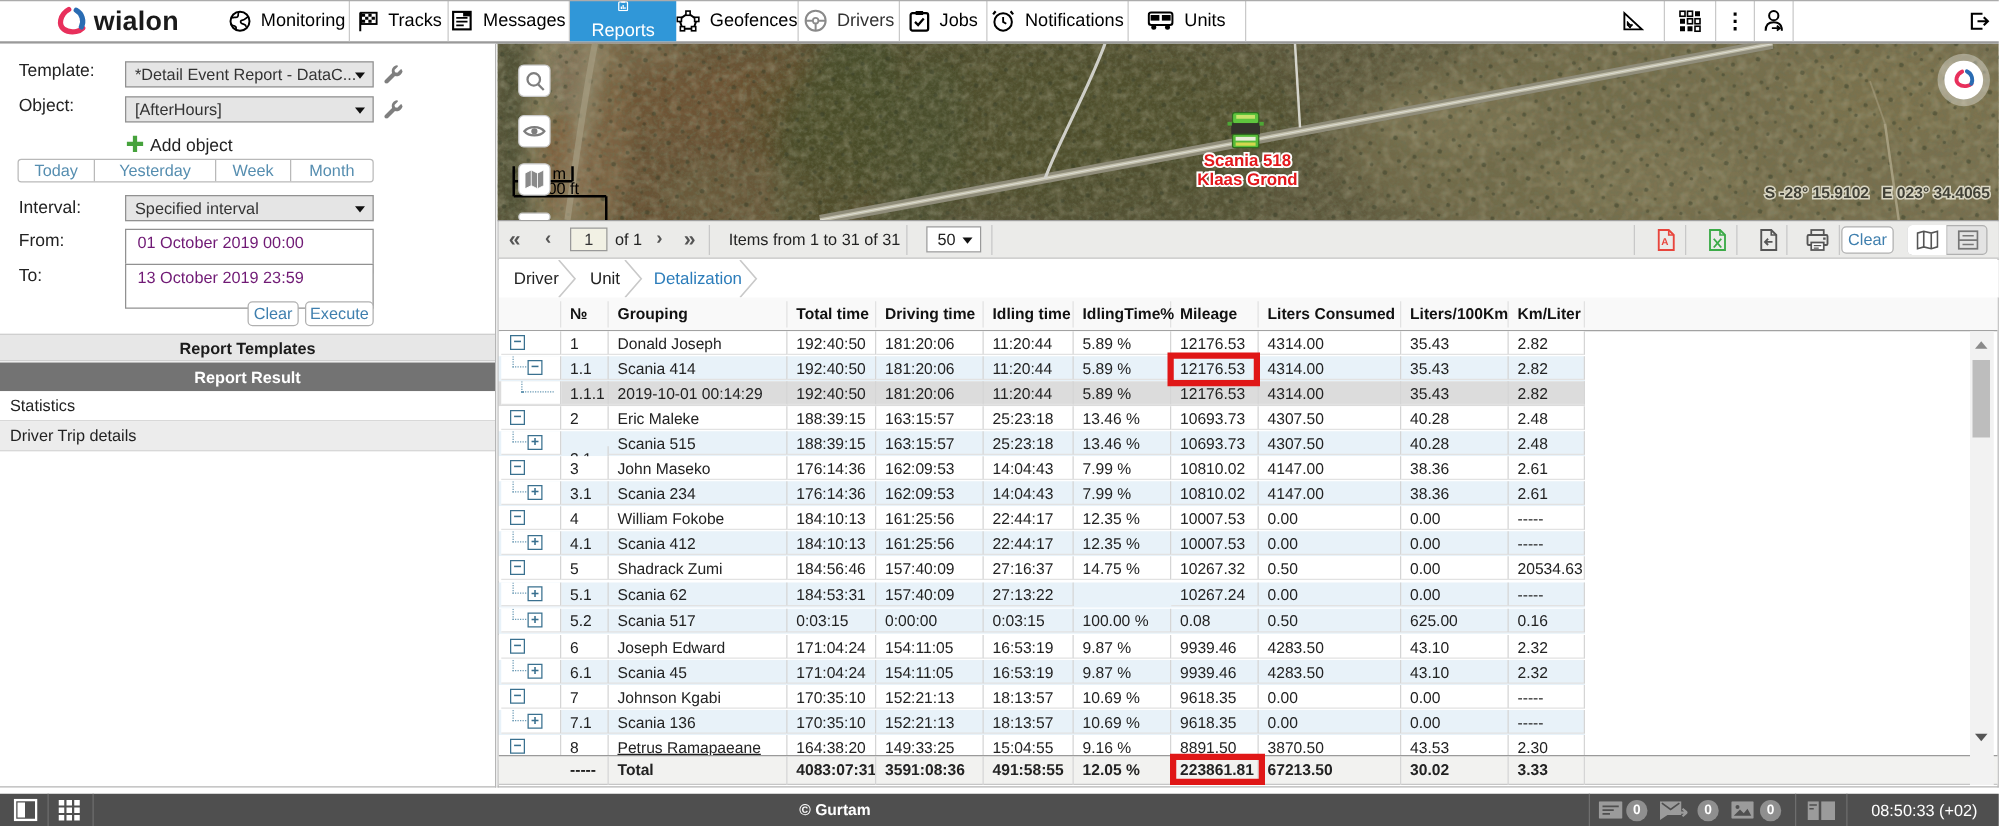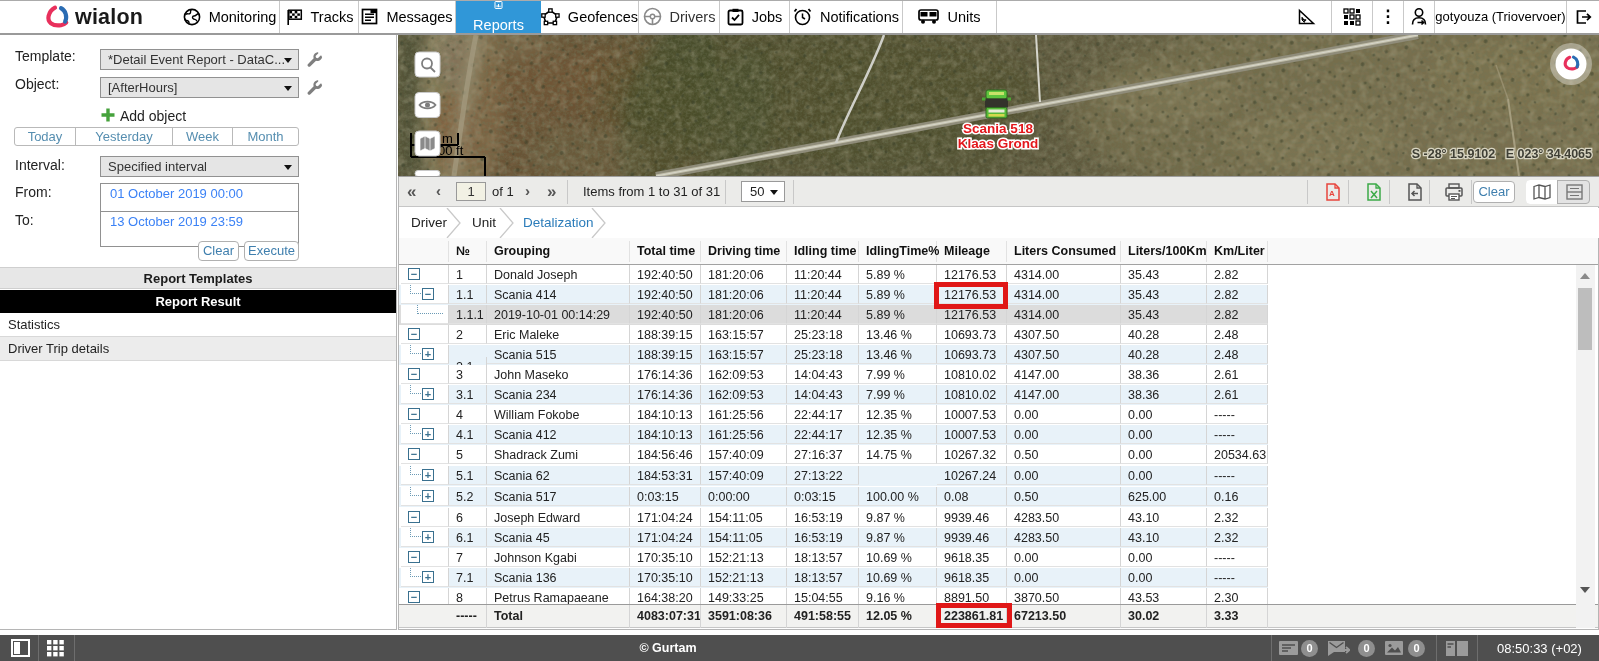--- a/index.html
+++ b/index.html
@@ -4,21 +4,21 @@
 <style>
 * { margin:0; padding:0; box-sizing:border-box; }
 html,body { width:1599px; height:661px; overflow:hidden; font-family:"Liberation Sans", sans-serif; background:#fff; }
 #nav { position:absolute; left:0; top:0; width:1599px; height:35px; background:#fff; border-bottom:2px solid #9a9a9a; }
 .navitem { position:absolute; top:0; height:33px; border-right:1px solid #c9c9c9; display:flex; align-items:center; justify-content:center; font-size:14.5px; color:#000; gap:8px; }
 .navitem.active { background:#3097d8; color:#fff; }
 #leftpanel { position:absolute; left:0; top:35px; width:397px; height:595px; background:#fff; border-right:1px solid #b5b5b5; border-bottom:1px solid #b5b5b5; }
 .lbl { position:absolute; font-size:14px; color:#222; }
 .sel { position:absolute; left:100px; width:199px; height:21px; border:1px solid #919191; background:#e5e5e5; font-size:13px; color:#333; line-height:19px; padding-left:7px; }
 .sel .arr { position:absolute; right:6px; top:8px; width:0; height:0; border-left:4.5px solid transparent; border-right:4.5px solid transparent; border-top:5px solid #111; }
-.inp { position:absolute; left:100px; width:199px; height:36px; border:1px solid #919191; background:#fff; font-size:13px; color:#3b82f6; line-height:19px; padding-left:9px; }
+.inp { position:absolute; left:100px; width:199px; height:36px; border:1px solid #919191; background:#fff; font-size:13px; color:#701a75; line-height:19px; padding-left:9px; }
 #daybar { position:absolute; left:14px; top:92px; width:285px; height:19px; display:flex; border:1px solid #b9b9b9; border-radius:3px; }
 #daybar div { flex:none; text-align:center; font-size:13px; color:#568eb0; line-height:17px; border-right:1px solid #b9b9b9; }
 #daybar div:last-child { border-right:none; }
 .btn { position:absolute; height:20px; border:1px solid #b0b0b0; border-radius:4px; background:#fff; color:#3f7fae; font-size:13px; text-align:center; line-height:18px; }
 .secbar { position:absolute; left:0; width:396px; height:22px; text-align:center; font-size:13px; font-weight:bold; line-height:22px; }
 .navrow { position:absolute; left:0; width:396px; height:24px; font-size:13px; color:#222; line-height:23px; padding-left:8px; border-bottom:1px solid #d8d8d8; }
 #map { position:absolute; left:398px; top:35px; width:1201px; height:141px; }
 #report { position:absolute; left:398px; top:176px; width:1201px; height:454px; border-left:1px solid #b5b5b5; border-right:1px solid #b5b5b5; background:#fff; border-bottom:1px solid #b5b5b5; }
 #pagebar { position:absolute; left:0; top:1px; width:1200px; height:30px; background:#ebebe9; border-bottom:1px solid #c6c6c6; }
 #tabs { position:absolute; left:0; top:32px; width:1200px; height:30px; background:#fff; }
@@ -156,21 +156,20 @@
     </svg>
   </div>
   <div class="navitem" style="left:1373px;width:31px;font-weight:bold;font-size:17px;">⋮</div>
   <div class="navitem" style="left:1404px;width:31px;">
     <svg width="18" height="19" viewBox="0 0 18 19">
         <circle cx="9" cy="5.5" r="3.7" fill="none" stroke="#000" stroke-width="1.6"></circle>
         <path d="M2.5 17.5 C2.5 12.5 5 10.8 9 10.8 C13 10.8 15.5 12.5 15.5 17.5" fill="none" stroke="#000" stroke-width="1.6"></path>
         <path d="M7.5 15.5 H13.5 M11.5 13.5 L13.8 15.5 L11.5 17.5" fill="none" stroke="#000" stroke-width="1.5"></path>
       </svg>
   </div>
-  <div class="navitem" style="left:1435px;width:132px;font-size:13px;white-space:nowrap;">gotyouza (Triovervoer)</div>
   <div class="navitem" style="left:1567px;width:32px;border-right:none;">
     <svg width="18" height="18" viewBox="0 0 18 18">
         <path d="M12 3 H3.5 V15 H12" fill="none" stroke="#000" stroke-width="1.7"></path>
         <path d="M8 9 H16 M13 5.8 L16.3 9 L13 12.2" fill="none" stroke="#000" stroke-width="1.7"></path>
       </svg>
   </div>
 </div>
 <div id="leftpanel">
   <div class="lbl" style="left:15px;top:13px;">Template:</div>
   <div class="sel" style="top:14px;">*Detail Event Report - DataC...<span class="arr"></span></div>
@@ -196,21 +195,21 @@
   </div>
   <div class="lbl" style="left:15px;top:122px;">Interval:</div>
   <div class="sel" style="top:121px;">Specified interval<span class="arr"></span></div>
   <div class="lbl" style="left:15px;top:149px;">From:</div>
   <div class="inp" style="top:148px;">01 October 2019 00:00</div>
   <div class="lbl" style="left:15px;top:177px;">To:</div>
   <div class="inp" style="top:176px;">13 October 2019 23:59</div>
   <div class="btn" style="left:198px;top:206px;width:41px;">Clear</div>
   <div class="btn" style="left:244px;top:206px;width:55px;">Execute</div>
   <div class="secbar" style="top:232px;background:#e7e7e7;color:#1b1b1b;border-top:1px solid #cfcfcf;border-bottom:1px solid #cfcfcf;">Report Templates</div>
-  <div class="secbar" style="top:255px;background:#000000;color:#fff;height:23px;line-height:23px;">Report Result</div>
+  <div class="secbar" style="top:255px;background:#737373;color:#fff;height:23px;line-height:23px;">Report Result</div>
   <div class="navrow" style="top:302px;background:#ececec;">Driver Trip details</div>
   <div class="navrow" style="top:278px;background:#fff;">Statistics</div>
 </div>
 <div id="map">
 <svg width="1201" height="141" viewBox="0 0 1201 141">
   <defs>
     <pattern id="spk" width="23" height="17" patternUnits="userSpaceOnUse">
       <circle cx="3" cy="4" r="1.3" fill="#2f3a22"></circle>
       <circle cx="12" cy="9" r="1.1" fill="#35401f"></circle>
       <circle cx="19" cy="2" r="1.2" fill="#2b3620"></circle>
@@ -646,21 +645,21 @@
 <div class="tc" style="left:538px;width:70px;">9618.35</div>
 <div class="tc" style="left:608px;width:114px;">0.00</div>
 <div class="tc" style="left:722px;width:86px;">0.00</div>
 <div class="tc" style="left:808px;width:61px;">-----</div>
 </div>
 <div class="trow" style="top:350px;background:#ffffff;">
 <div class="tc" style="left:2px;width:48px;background:#fff;">
 <span class="ebox" style="left:7px;">−</span>
 </div>
 <div class="tc" style="left:50px;width:38px;">8</div>
-<div class="tc" style="left:88px;width:143px;">Petrus Ramapaeane</div>
+<div class="tc" style="left:88px;width:143px;text-decoration:underline;">Petrus Ramapaeane</div>
 <div class="tc" style="left:231px;width:71px;">164:38:20</div>
 <div class="tc" style="left:302px;width:86px;">149:33:25</div>
 <div class="tc" style="left:388px;width:72px;">15:04:55</div>
 <div class="tc" style="left:460px;width:78px;">9.16 %</div>
 <div class="tc" style="left:538px;width:70px;">8891.50</div>
 <div class="tc" style="left:608px;width:114px;">3870.50</div>
 <div class="tc" style="left:722px;width:86px;">43.53</div>
 <div class="tc" style="left:808px;width:61px;">2.30</div>
 </div>
 <div class="trow total" style="top:366px;">

